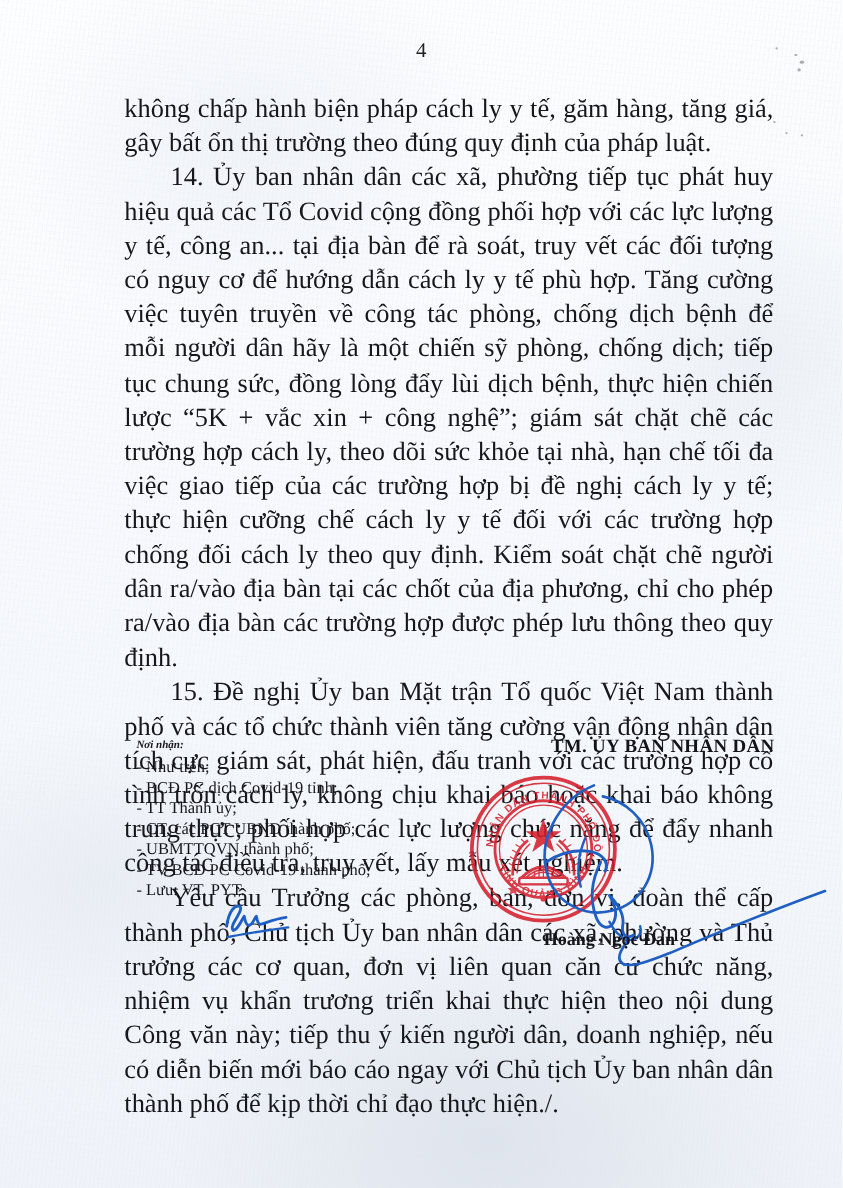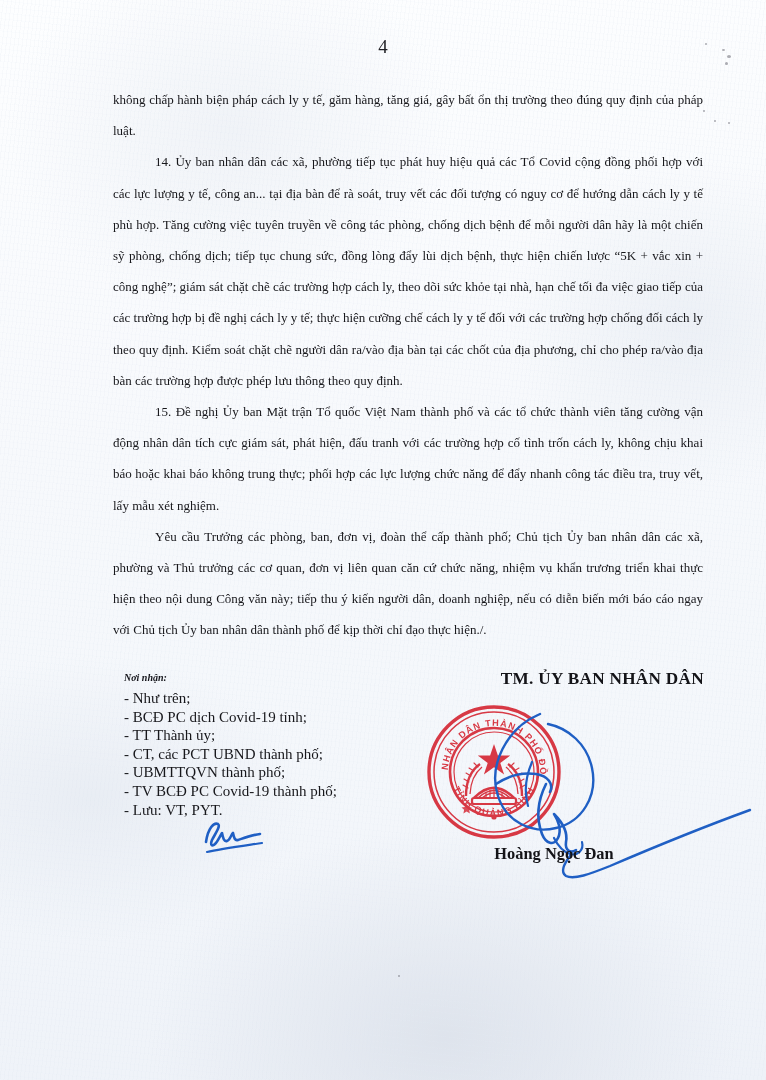--- a/index.html
+++ b/index.html
@@ -37,21 +37,21 @@
     width: 766px;
     text-align: center;
     font-size: 19px;
     color: #1f1f24;
   }
   .body-text {
     position: absolute;
     left: 113px;
     top: 84px;
     width: 590px;
-    font-size: 13px;
+    font-size: 24px;
     line-height: 31.2px;
     text-align: justify;
     text-justify: inter-word;
     color: #17171b;
   }
   .body-text p {
     margin: 0;
     text-indent: 0;
   }
   .body-text p.indent {

